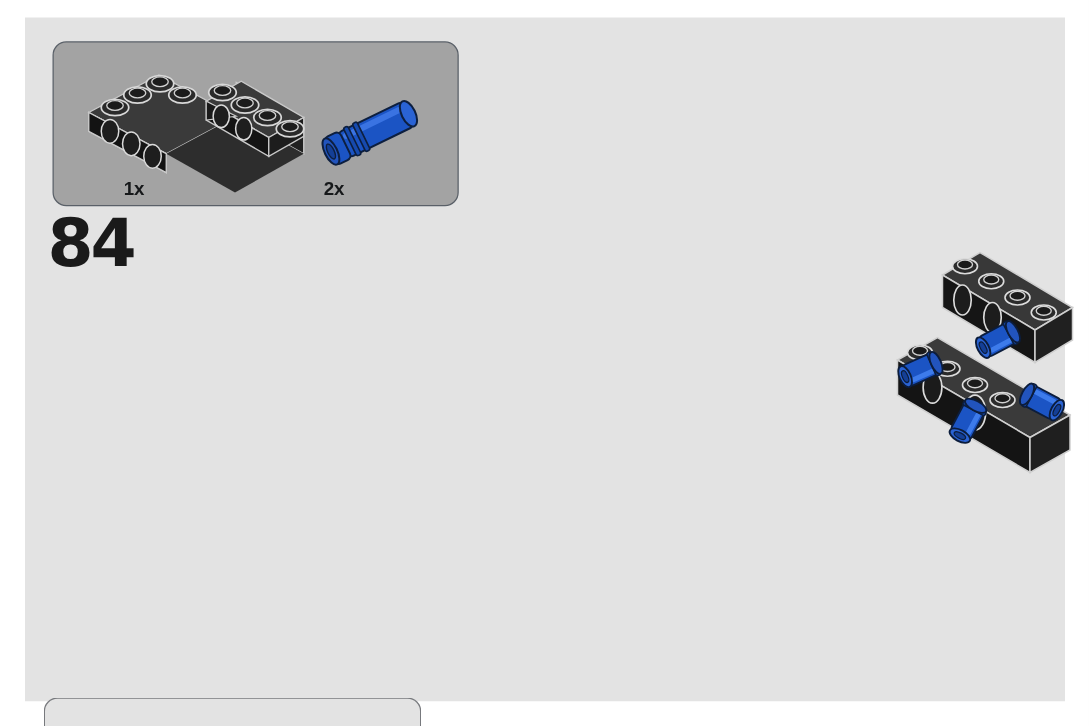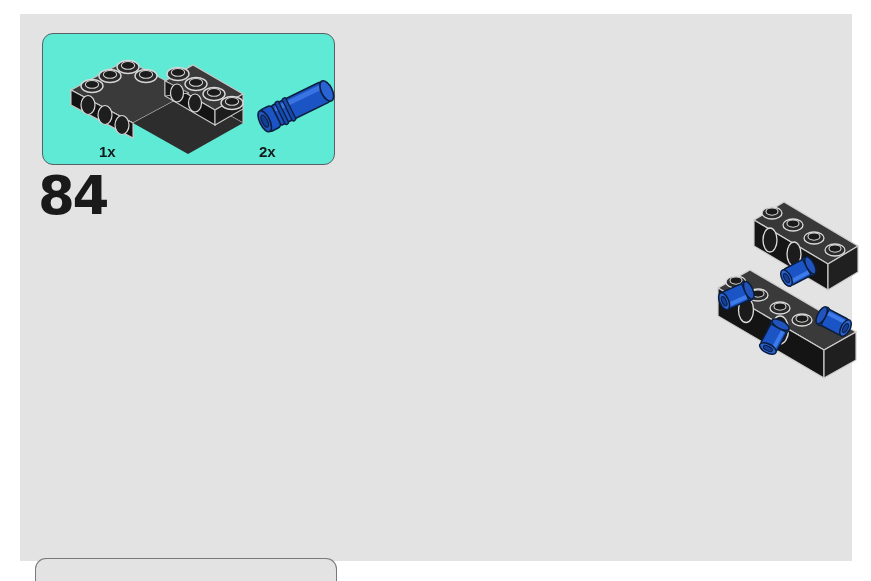--- a/index.html
+++ b/index.html
@@ -23,23 +23,23 @@
     width: 832px;
     height: 547px;
     background: #e3e3e3;
   }
 
   
   #parts-callout {
     position: absolute;
     left: 22px;
     top: 19px;
-    width: 293px;
+    width: 325px;
     height: 132px;
-    background: #5eead4;
+    background: #a3a3a3;
     border: 1.5px solid #5a6068;
     border-radius: 11px;
     box-sizing: border-box;
   }
 
   .part-entry {
     position: absolute;
   }
   .part-qty {
     position: absolute;

